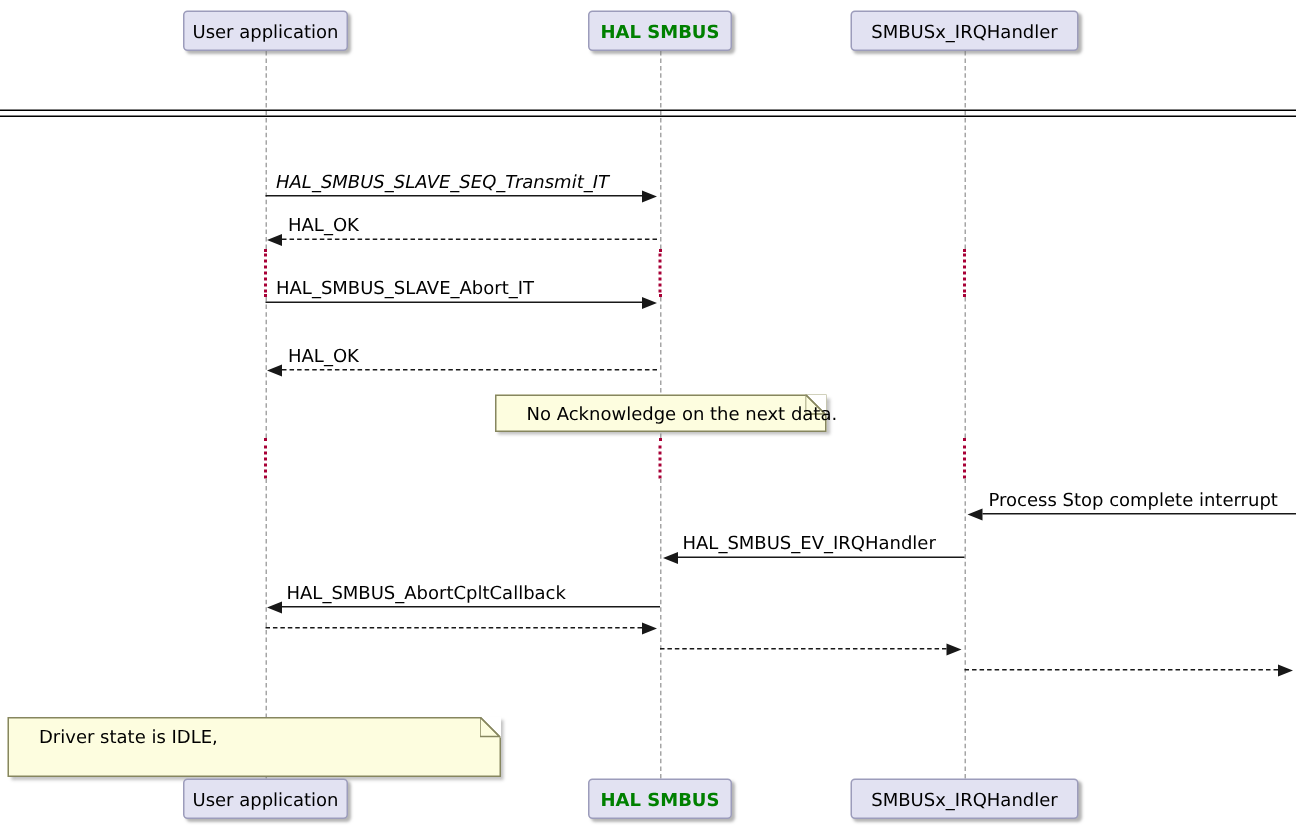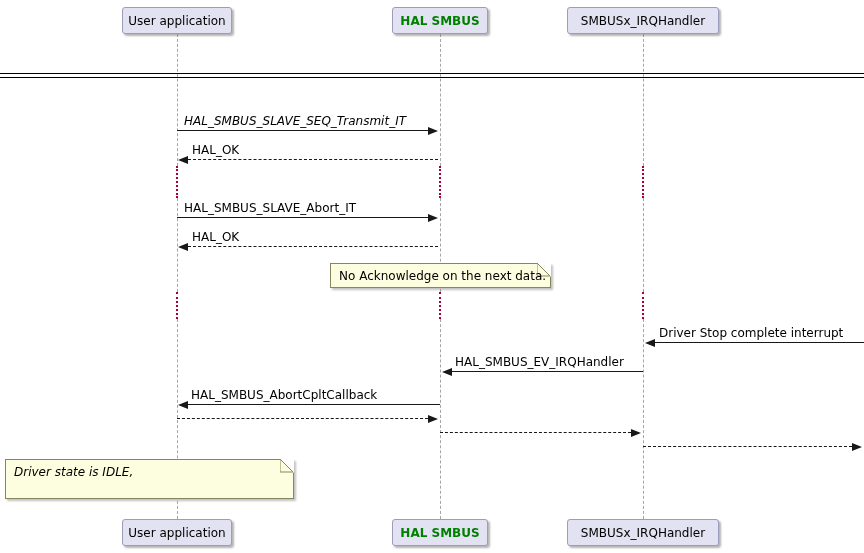--- a/index.html
+++ b/index.html
@@ -40,21 +40,21 @@
   .head-l { position:absolute; width:0; height:0;
     border-top:4px solid transparent; border-bottom:4px solid transparent;
     border-right:10px solid #181818; }
   
   .note {
     position:absolute; background:#FDFDDF; border:1px solid #86865F;
     box-shadow:2px 2px 2px rgba(120,120,120,0.45);
     font-size:12px; color:#000; box-sizing:border-box; z-index:4;
   }
   .note .fold { position:absolute; top:-1px; right:-1px; }
-  .note .ntext { position:relative; padding:4px 8px 3px 8px; line-height:16px; white-space:nowrap; }
+  .note .ntext { position:relative; padding:4px 8px 3px 20px; line-height:16px; white-space:nowrap; }
 </style>
 </head>
 <body>
 
 <div id="canvas">
 
   <div class="life-seg" style="left:176.5px; top:34px; height:132px;"></div>
   <div class="delay-seg" style="left:176px; top:166px; height:32px;"></div>
   <div class="life-seg" style="left:176.5px; top:198px; height:94px;"></div>
   <div class="delay-seg" style="left:176px; top:292px; height:27px;"></div>
@@ -90,21 +90,21 @@
     <div class="line solid-line" style="left:0; top:16px; width:251px;"></div>
     <div class="head-r" style="right:0; top:12.5px;"></div>
   </div>
 
   <div class="msg" style="left:178px; top:143px; width:260px; height:22px;">
     <span class="lbl" style="left:14px;">HAL_OK</span>
     <div class="line dashed-line" style="left:10px; top:16px; width:250px;"></div>
     <div class="head-l" style="left:0; top:12.5px;"></div>
   </div>
 
-  <div class="msg" style="left:177px; top:201px; width:261px; height:22px;text-align:right;">
+  <div class="msg" style="left:177px; top:185px; width:261px; height:22px;text-align:right;">
     <span class="lbl" style="left:7px;">HAL_SMBUS_SLAVE_Abort_IT</span>
     <div class="line solid-line" style="left:0; top:16px; width:251px;"></div>
     <div class="head-r" style="right:0; top:12.5px;"></div>
   </div>
 
   <div class="msg" style="left:178px; top:230px; width:260px; height:22px;">
     <span class="lbl" style="left:14px;">HAL_OK</span>
     <div class="line dashed-line" style="left:10px; top:16px; width:250px;"></div>
     <div class="head-l" style="left:0; top:12.5px;"></div>
   </div>
@@ -112,21 +112,21 @@
   <div class="note" style="left:330px; top:263px; width:221px; height:25px;">
     <svg class="fold" width="14" height="14">
       <polygon points="0,0 14,0 14,14" fill="#ffffff"></polygon>
       <polygon points="0,0 0,13 13,13" fill="#FDFDDF" stroke="#86865F" stroke-width="1"></polygon>
       <line x1="0" y1="0" x2="13" y2="13" stroke="#86865F" stroke-width="1"></line>
     </svg>
     <div class="ntext" style="line-height:16px;">No Acknowledge on the next data.</div>
   </div>
 
   <div class="msg" style="left:645px; top:326px; width:219px; height:22px;">
-    <span class="lbl" style="left:14px;">Driver Stop complete interrupt</span>
+    <span class="lbl" style="left:14px;">Process Stop complete interrupt</span>
     <div class="line solid-line" style="left:10px; top:16px; width:209px;"></div>
     <div class="head-l" style="left:0; top:12.5px;"></div>
   </div>
 
   <div class="msg" style="left:178px; top:388px; width:262px; height:22px;">
     <span class="lbl" style="left:13px;">HAL_SMBUS_AbortCpltCallback</span>
     <div class="line solid-line" style="left:10px; top:16px; width:252px;"></div>
     <div class="head-l" style="left:0; top:12.5px;"></div>
   </div>
 
@@ -144,21 +144,21 @@
   <div class="msg" style="left:440px; top:428px; width:201px; height:10px;">
     <div class="line dashed-line" style="left:0; top:4px; width:191px;"></div>
     <div class="head-r" style="right:0; top:0.5px;"></div>
   </div>
 
   <div class="msg" style="left:643px; top:442px; width:219px; height:10px;">
     <div class="line dashed-line" style="left:0; top:4px; width:209px;"></div>
     <div class="head-r" style="right:0; top:0.5px;"></div>
   </div>
 
-  <div class="note" style="left:5px; top:459px; width:289px; height:40px;font-style:italic;">
+  <div class="note" style="left:5px; top:478px; width:329px; height:40px;">
     <svg class="fold" width="14" height="14">
       <polygon points="0,0 14,0 14,14" fill="#ffffff"></polygon>
       <polygon points="0,0 0,13 13,13" fill="#FDFDDF" stroke="#86865F" stroke-width="1"></polygon>
       <line x1="0" y1="0" x2="13" y2="13" stroke="#86865F" stroke-width="1"></line>
     </svg>
     <div class="ntext">
       <div>Driver state is IDLE,</div>
     </div>
   </div>
 

